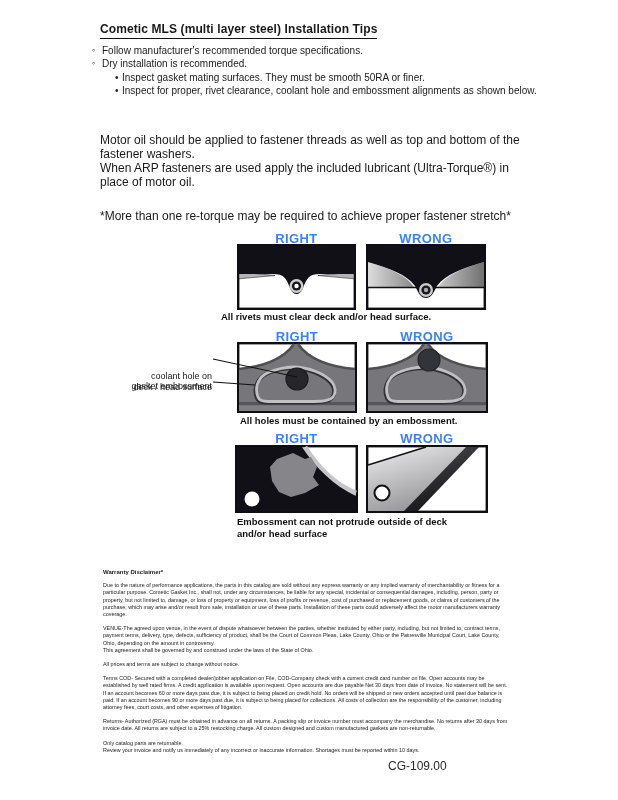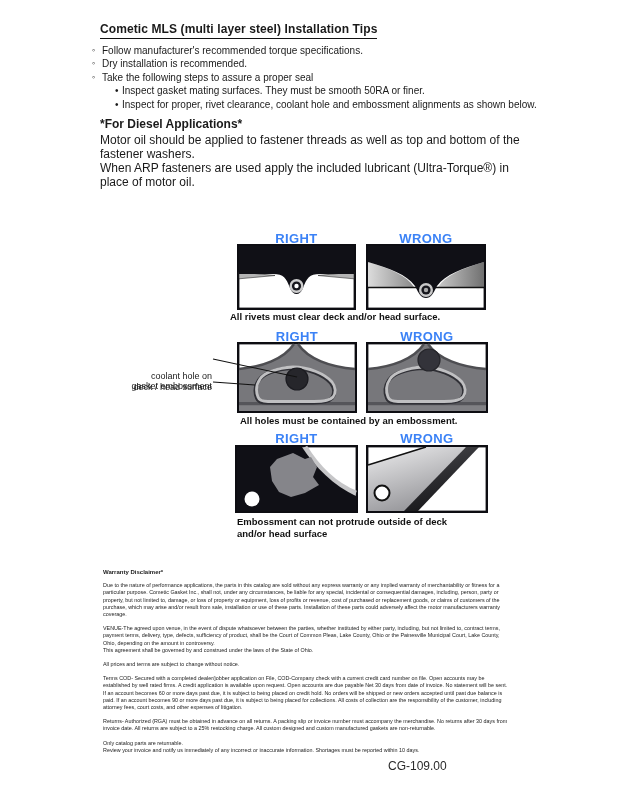--- a/index.html
+++ b/index.html
@@ -32,28 +32,27 @@
 </head>
 <body>
 
 <div class="page">
 
   <div class="abs doc-title">Cometic MLS (multi layer steel) Installation Tips</div>
 
   <div class="abs bullets">
     <div class="b-row"><span class="b-mark">◦</span><span>Follow manufacturer's recommended torque specifications.</span></div>
     <div class="b-row"><span class="b-mark">◦</span><span>Dry installation is recommended.</span></div>
-    <div class="b-row"><span class="b-mark">◦</span><span>Take the following steps to assure a proper seal</span></div>
     <div class="b-row sub"><span class="b-mark">•</span><span>Inspect gasket mating surfaces.  They must be smooth 50RA or finer.</span></div>
     <div class="b-row sub"><span class="b-mark">•</span><span>Inspect for proper, rivet clearance, coolant hole and embossment alignments as shown below.</span></div>
   </div>
 
-  <div class="abs sec-head">*For Diesel Applications*</div>
   <div class="abs body-p p1">Motor oil should be applied to fastener threads as well as top and bottom of the fastener washers.
 When ARP fasteners are used apply the included lubricant (Ultra-Torque®) in place of motor oil.</div>
+  <div class="abs body-p note">*More than one re-torque may be required to achieve proper fastener stretch*</div>
 
   <div class="abs rw-label" style="left:237px;top:231px;width:119px;">RIGHT</div>
   <div class="abs rw-label" style="left:366px;top:231px;width:120px;">WRONG</div>
 
   <svg class="abs diagram" style="left:237px;top:244px;" width="119" height="66" viewBox="0 0 119 66">
     <rect x="1.2" y="1.2" width="116.6" height="63.6" fill="#ffffff" stroke="#0d0d12" stroke-width="2.4"></rect>
     <polygon points="2,28 38,31.5 2,34.8" fill="#b4b4b4" stroke="#2a2a2a" stroke-width="0.6"></polygon>
     <polygon points="117,28 81,31.5 117,34.8" fill="#b4b4b4" stroke="#2a2a2a" stroke-width="0.6"></polygon>
     <path d="M2,2 H117 V30 H83 C72,30 70,34 66,44 C63,52 56,52 53,44 C49,34 47,30 36,30 H2 Z" fill="#101016"></path>
     <circle cx="59.5" cy="42" r="7" fill="#cdcdcd"></circle>
@@ -75,21 +74,21 @@
     <rect x="1.2" y="1.2" width="117.6" height="63.6" fill="#ffffff" stroke="#0d0d12" stroke-width="2.4"></rect>
     <path d="M2,18 C25,25 40,31 48,43 L2,43 Z" fill="url(#w1l)"></path>
     <path d="M118,18 C95,25 80,31 72,43 L118,43 Z" fill="url(#w1r)"></path>
     <line x1="2" y1="43.5" x2="118" y2="43.5" stroke="#111" stroke-width="1.4"></line>
     <path d="M2,2 H118 V18 C95,25 80,30 71,42 C67,50 65,54 60,54 C55,54 53,50 49,42 C40,30 25,25 2,18 Z" fill="#101016"></path>
     <circle cx="60" cy="46" r="7" fill="#c9c9c9"></circle>
     <circle cx="60" cy="46" r="4.6" fill="#16161c"></circle>
     <circle cx="60" cy="46" r="2.2" fill="#a9a9a9"></circle>
   </svg>
 
-  <div class="abs caption" style="left:230px;top:311px;">All rivets must clear deck and/or head surface.</div>
+  <div class="abs caption" style="left:221px;top:311px;">All rivets must clear deck and/or head surface.</div>
 
   <div class="abs rw-label" style="left:237px;top:329px;width:120px;">RIGHT</div>
   <div class="abs rw-label" style="left:366px;top:329px;width:122px;">WRONG</div>
 
   <div class="abs ann" style="left:105px;top:343px;width:107px;white-space:pre-line;margin-top:28px;">coolant hole on
 deck / head surface</div>
   <div class="abs ann" style="left:105px;top:381px;width:107px;">gasket embossment</div>
 
   <svg class="abs diagram" style="left:237px;top:342px;" width="120" height="71" viewBox="0 0 120 71">
     <rect x="1.2" y="1.2" width="117.6" height="68.6" fill="#ffffff" stroke="#0d0d12" stroke-width="2.4"></rect>

